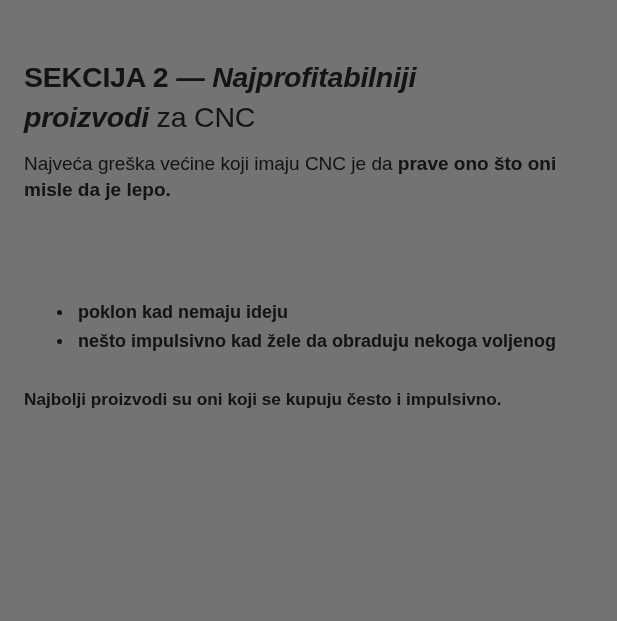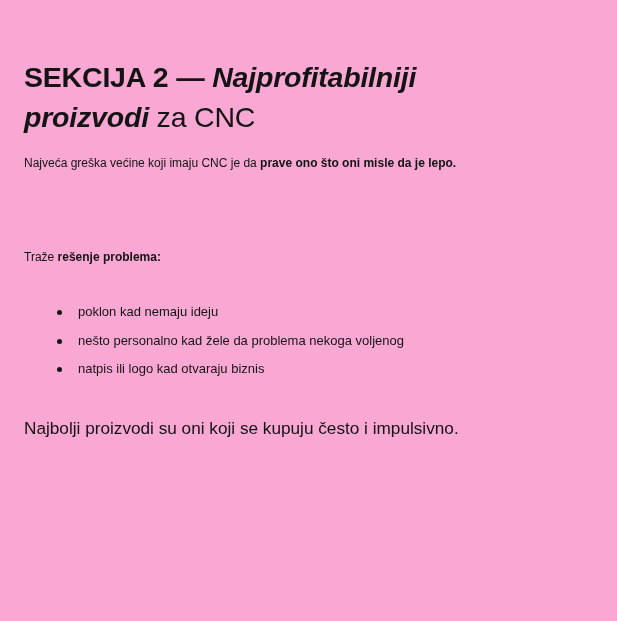--- a/index.html
+++ b/index.html
@@ -12,40 +12,40 @@
     background: #ebeae5;
     font-family: "Liberation Sans", sans-serif;
     color: #141414;
     overflow: hidden;
   }
   .slide {
     width: 617px;
     height: 621px;
     box-sizing: border-box;
     padding: 57px 24px 0 24px;
-    background: #f9a8d4;
+    background: #737373;
   }
   .title {
     font-size: 28.5px;
     line-height: 40px;
     font-weight: 700;
     letter-spacing: -0.2px;
     margin: 0 0 14px 0;
     max-width: 520px;
   }
   .title .em {
     font-style: italic;
     font-weight: 700;
   }
   .title .reg {
     font-weight: 400;
     font-style: normal;
   }
   .para {
-    font-size: 12px;
+    font-size: 19px;
     line-height: 25.5px;
     font-weight: 400;
     margin: 0;
     max-width: 560px;
   }
   .para b {
     font-weight: 700;
   }
   .gap-lg {
     height: 34px;
@@ -58,40 +58,40 @@
   }
   .gap-final {
     height: 32px;
   }
   ul.bullets {
     margin: 0;
     padding: 0 0 0 32px;
     list-style: none;
   }
   ul.bullets li {
-    font-size: 13px;
+    font-size: 18px;
     line-height: 28.5px;
-    font-weight: 400;
+    font-weight: 700;
     position: relative;
     padding-left: 22px;
   }
   ul.bullets li::before {
     content: "";
     position: absolute;
     left: 1px;
     top: 12px;
     width: 5px;
     height: 5px;
     border-radius: 50%;
     background: #141414;
   }
   .closing {
     font-size: 17.2px;
     line-height: 25.5px;
-    font-weight: 400;
+    font-weight: 700;
     margin: 0;
   }
 </style>
 </head>
 <body>
 
 <div class="slide">
 
   <h1 class="title">
     <span class="pfx">SEKCIJA 2 — </span><span class="em">Najprofitabilniji proizvodi</span><span class="reg"> za CNC</span>
@@ -99,29 +99,25 @@
 
   <p class="para">
     <span>Najveća greška većine koji imaju CNC je da </span><b>prave ono što oni misle da je lepo.</b>
   </p>
 
   <div class="gap-lg"></div>
 
 
   <div class="gap-md"></div>
 
-  <p class="para">
-    <span>Traže </span><b>rešenje problema:</b>
-  </p>
 
   <div class="gap-list"></div>
 
   <ul class="bullets">
     <li>poklon kad nemaju ideju</li>
-    <li>nešto personalno kad žele da problema nekoga voljenog</li>
-    <li>natpis ili logo kad otvaraju biznis</li>
+    <li>nešto impulsivno kad žele da obraduju nekoga voljenog</li>
   </ul>
 
   <div class="gap-final"></div>
 
   <p class="closing">Najbolji proizvodi su oni koji se kupuju često i impulsivno.</p>
 
 </div>
 
 </body></html>

